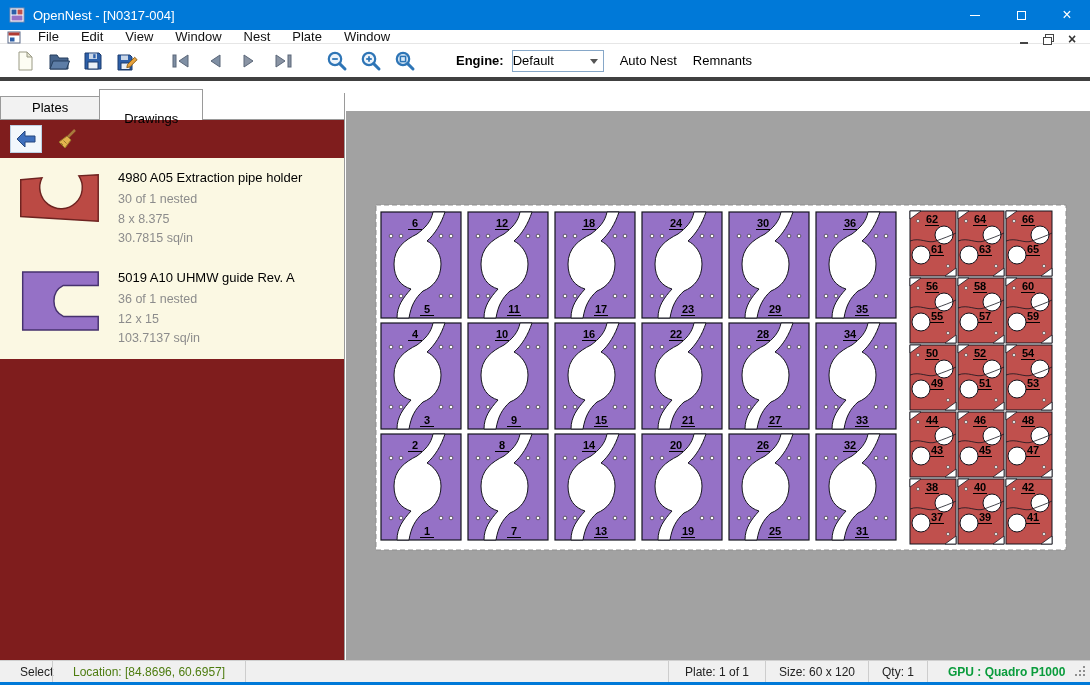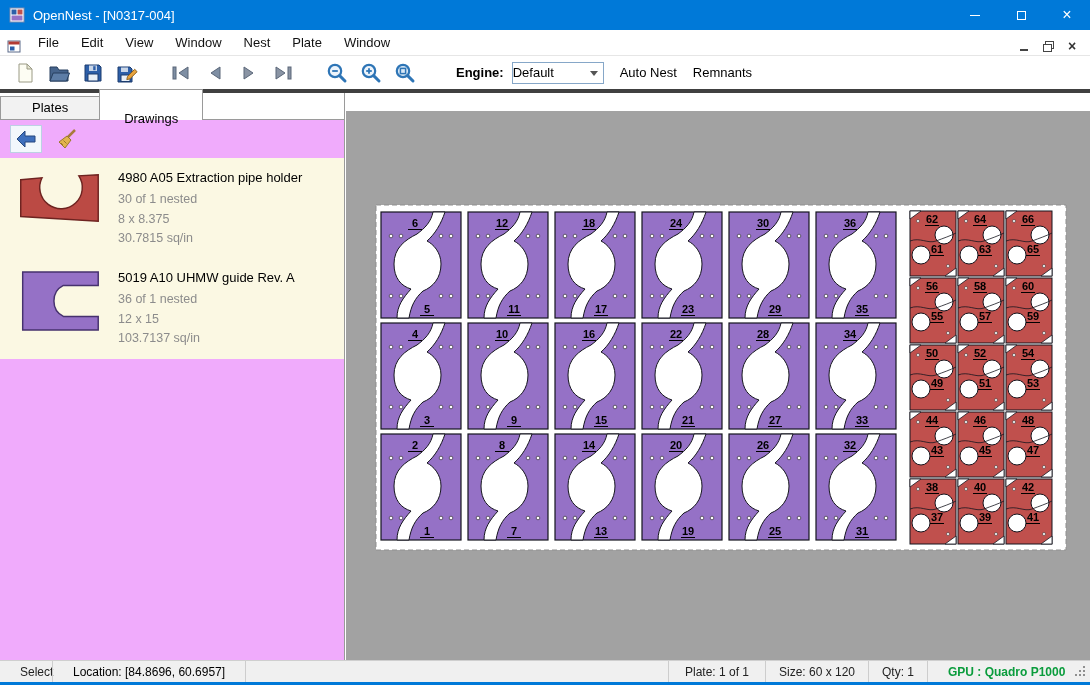--- a/index.html
+++ b/index.html
@@ -10,62 +10,62 @@
   .titlebar{height:30px;background:#0079d8;display:flex;align-items:center;color:#fff}
   .titlebar .appicon{margin:0 8px 0 9px;display:flex}
   .titlebar .title{font-size:13px}
   .t-controls{margin-left:auto;display:flex;height:100%}
   .t-btn{width:46px;height:100%;display:flex;align-items:center;justify-content:center;cursor:default}
   .t-min-glyph{width:10px;height:1px;background:#fff;display:block}
   .t-max-glyph{width:9px;height:9px;border:1px solid #fff;display:block}
   .t-close-glyph{font-size:16px;line-height:16px;color:#fff}
 
   
-  .menubar{height:26px;background:#fff;display:flex;align-items:flex-end;border-bottom:1px solid #e6e6e6}
+  .menubar{height:14px;background:#fff;display:flex;align-items:flex-start;border-bottom:1px solid #e6e6e6}
   .mdi-icon{margin:0 5px 0 6px;display:flex}
   .menu-item{font-size:13px;padding:0 11px;height:100%;display:flex;align-items:center;color:#111}
   .m-controls{margin-left:auto;display:flex;align-items:center;gap:4px;padding-right:8px}
   .m-btn{width:20px;height:18px;display:flex;align-items:center;justify-content:center}
   .m-min-glyph{width:8px;height:2px;background:#444;display:block;margin-top:8px}
   .m-restore-glyph{position:relative;width:11px;height:11px;display:block}
   .m-restore-glyph:before{content:"";position:absolute;right:0;top:0;width:7px;height:6px;border:1px solid #444}
   .m-restore-glyph:after{content:"";position:absolute;left:0;bottom:0;width:7px;height:6px;border:1px solid #444;background:#fff}
   .m-close-glyph{font-size:14px;font-weight:bold;color:#333;line-height:14px}
 
   
   .toolbar{height:37px;background:#fff;display:flex;align-items:center;padding-left:8px;border-bottom:4px solid #404040}
   .tb-btn{width:34px;height:30px;display:flex;align-items:center;justify-content:center}
   .tb-gap{width:20px}
   .engine-label{font-size:13px;font-weight:bold;margin:0 8px 0 34px}
   .engine-select{width:92px;height:22px;border:1px solid #86a7c8;background:#fff;display:flex;align-items:center;font-size:13px;position:relative}
   .engine-select .dd-arrow{position:absolute;right:5px;top:8px;width:0;height:0;border-left:4px solid transparent;border-right:4px solid transparent;border-top:5px solid #555}
   .tb-text{font-size:13px;margin-left:16px}
 
   
-  .sidebar{position:absolute;left:0;top:93px;width:345px;bottom:25px;background:#f0abfc;border-right:1px solid #9a9a9a}
+  .sidebar{position:absolute;left:0;top:93px;width:345px;bottom:25px;background:#7f1d1d;border-right:1px solid #9a9a9a}
   .tabs{display:flex;align-items:flex-end;height:27px;border-bottom:1px solid #9a9a9a;background:#fff}
   .tab{height:23px;line-height:22px;padding:0 31px;font-size:13px;background:#f2f2f2;border:1px solid #9a9a9a;border-bottom:none;margin-right:-1px}
   .tab.active{height:28px;line-height:27px;background:#fff;margin-bottom:-1px;border-bottom:none;padding:15px 24px}
   .panel-toolbar{height:38px;display:flex;align-items:center;padding-left:10px;gap:10px}
   .pt-btn{width:32px;height:28px;display:flex;align-items:center;justify-content:center}
   .pt-btn.bordered{border:1px solid #bcd0e4;background:#f2f7fc}
   .parts-list{background:#fbf8e3}
   .part-item{display:flex;gap:12px;padding:8px 8px 10px 12px}
   .part-thumb{width:94px;display:flex;align-items:flex-start;justify-content:center}
   .part-text{font-size:12.5px;color:#8c8c8c;line-height:1.55;padding-top:2px}
   .part-title{font-size:13px;font-weight:normal;color:#000;margin-bottom:2px}
 
   .canvas{position:absolute;left:346px;top:93px;right:0;bottom:25px;background:#fff}
   .partnum{font:bold 11px "Liberation Sans",sans-serif;fill:#000}
 
   
   .statusbar{position:absolute;left:0;right:0;bottom:3px;height:22px;background:#f0f0f0;border-top:1px solid #cfcfcf;display:flex;align-items:center;font-size:12px;color:#222}
   .sb-seg{padding:0 20px;height:100%;display:flex;align-items:center;white-space:nowrap}
   .sb-sep{width:1px;height:100%;background:#cdcdcd}
-  .sb-loc{color:#000000}
+  .sb-loc{color:#4d7c0f}
   .sb-spacer{flex:1}
   .sb-grip{position:relative;width:14px;height:14px;margin-right:2px}
   .sb-grip:before{content:"";position:absolute;left:1px;top:9px;width:2px;height:2px;background:#8f8f8f;
      box-shadow:4px 0 #8f8f8f,8px 0 #8f8f8f,4px -4px #8f8f8f,8px -4px #8f8f8f,8px -8px #8f8f8f}
   .winborder{position:absolute;left:0;right:0;bottom:0;height:3px;background:#0079d8}
 </style>
 </head>
 <body>
 
 <div class="titlebar">

